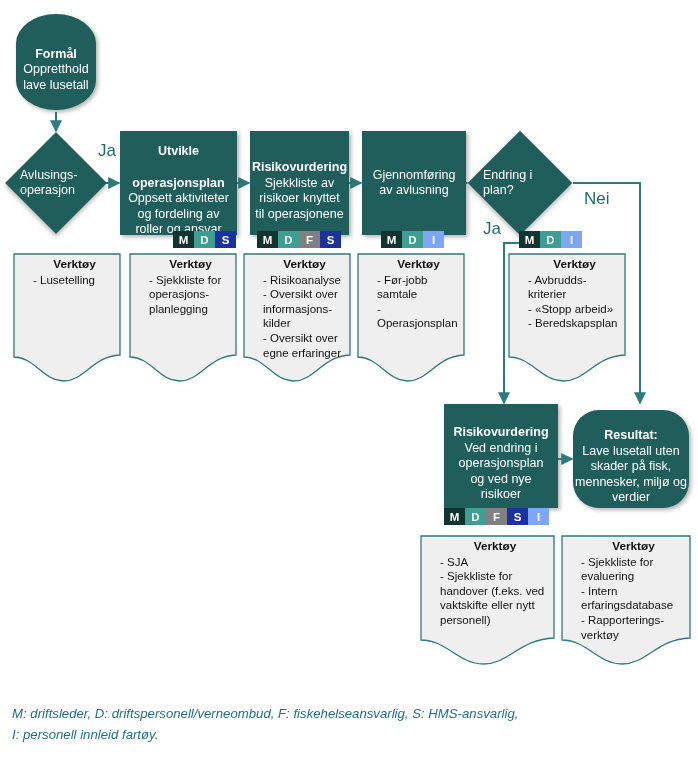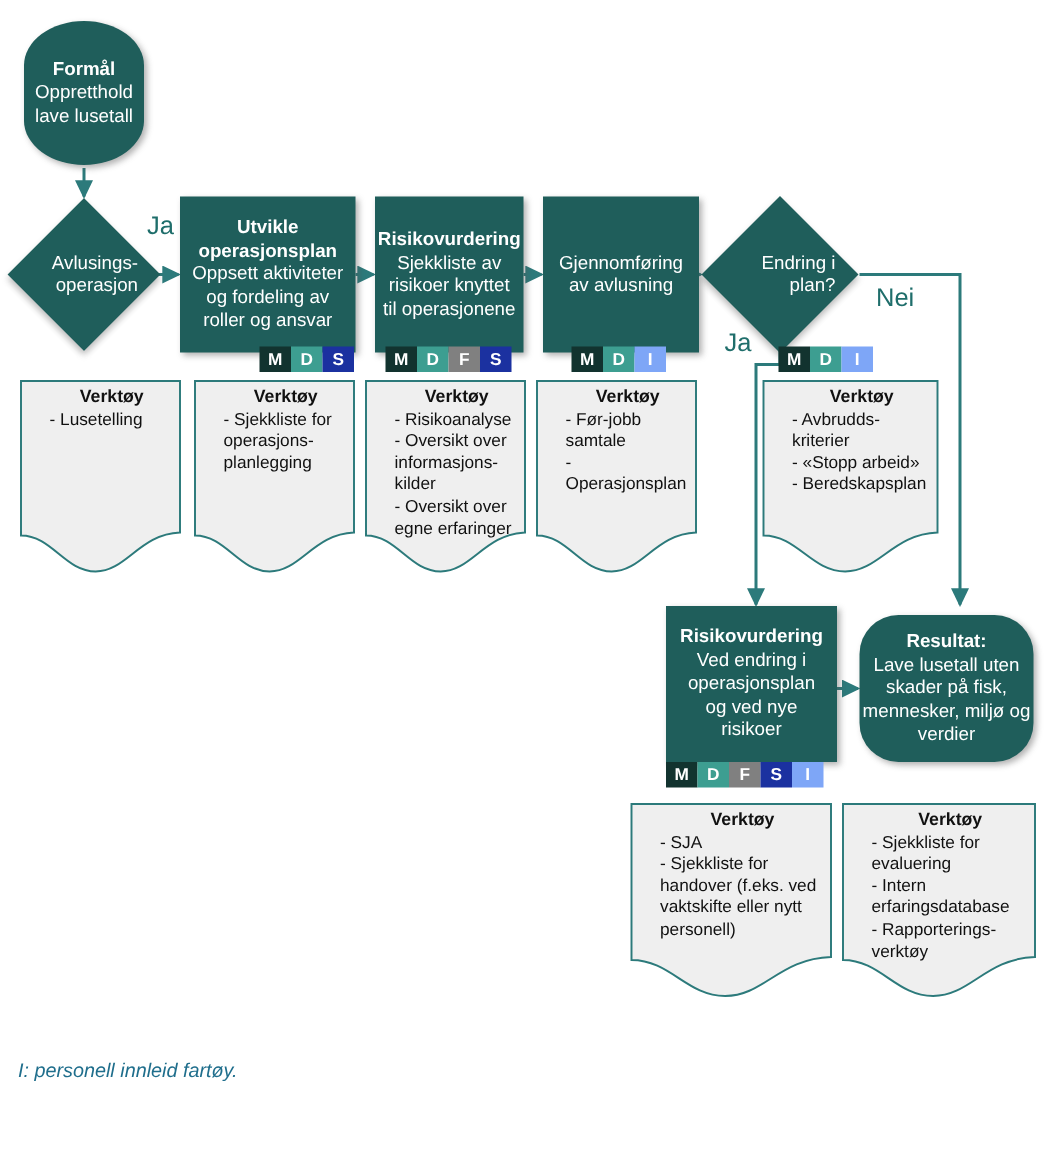--- a/index.html
+++ b/index.html
@@ -28,21 +28,21 @@
     align-items: center;
     justify-content: center;
     text-align: center;
     color: #ffffff;
     background: #1f5e5b;
     font-size: 12.5px;
     line-height: 15.5px;
     z-index: 5;
     filter: drop-shadow(2px 2px 2px rgba(80,80,80,0.45));
   }
-  .node .ttl { font-weight: bold; }
+  .node .ttl { font-weight: bold; margin-top: 16px; }
   .node .sub { font-weight: normal; }
 
   .oval { border-radius: 46px / 34px; }
   .oval2 { border-radius: 26px; }
   .rect { border-radius: 0; }
 
   .diamond {
     position: absolute;
     background: transparent;
     z-index: 5;
@@ -56,21 +56,21 @@
     background: #1f5e5b;
     transform: rotate(45deg);
     filter: drop-shadow(2px 2px 2px rgba(80,80,80,0.40));
   }
   .diamond .dtext {
     position: relative;
     z-index: 2;
     color: #fff;
     font-size: 12.5px;
     line-height: 15.5px;
-    text-align: right;
+    text-align: left;
     width: 120%;
   }
 
   
   .doc {
     position: absolute;
     z-index: 4;
   }
   .doc svg { position:absolute; left:0; top:0; overflow: visible; }
   .doc .doc-body {
@@ -332,14 +332,15 @@
       <span class="doc-line">- Sjekkliste for</span>
       <span class="doc-line">evaluering</span>
       <span class="doc-line">- Intern</span>
       <span class="doc-line">erfaringsdatabase</span>
       <span class="doc-line">- Rapporterings-</span>
       <span class="doc-line">verktøy</span>
     </div>
   </div>
 
 <div id="legend">
+  <span>M: driftsleder, D: driftspersonell/verneombud, F: fiskehelseansvarlig, S: HMS-ansvarlig,</span>
   <span>I: personell innleid fartøy.</span>
 </div>
 
 </body></html>

